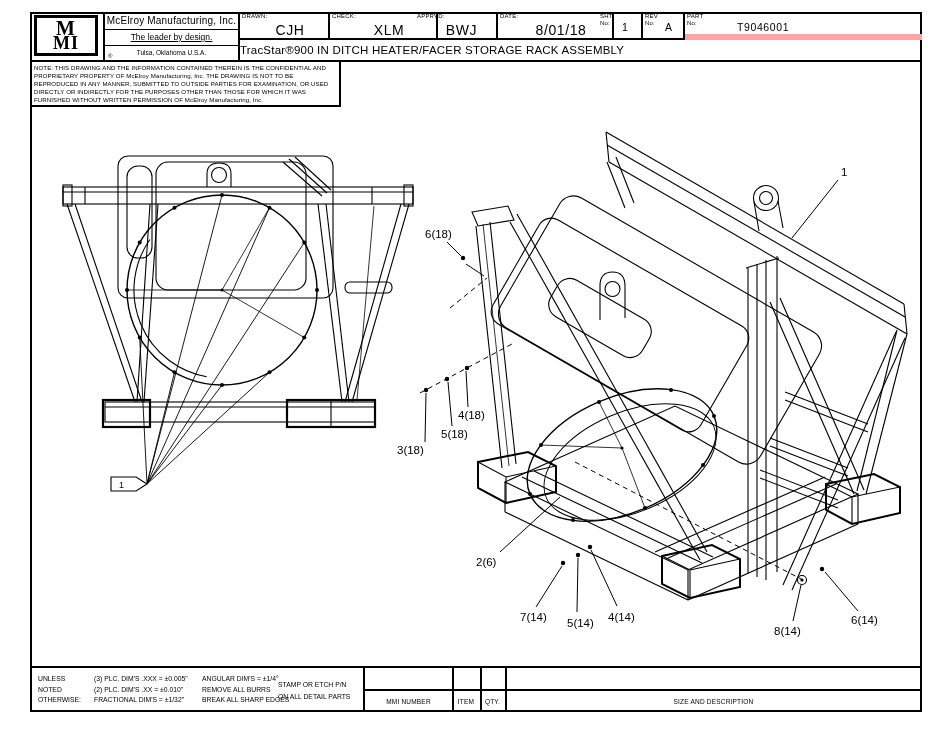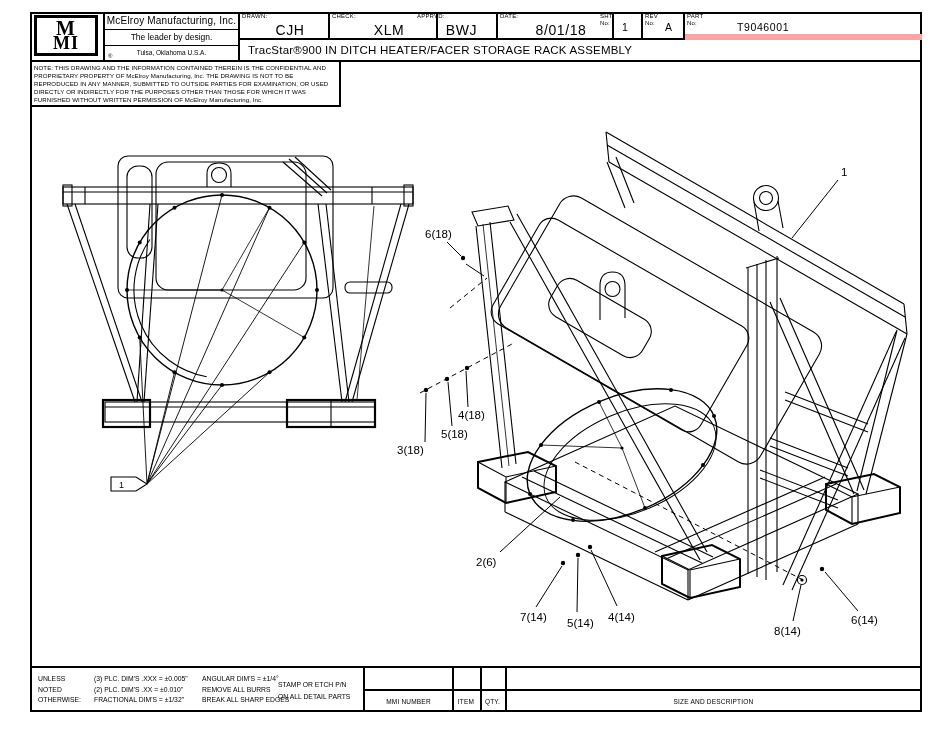--- a/index.html
+++ b/index.html
@@ -9,29 +9,29 @@
   #sheet{left:30px;top:12px;width:892px;height:700px;border:2px solid #000;}
   
   #logoBox{left:30px;top:12px;width:75px;height:50px;border-right:2px solid #000;border-bottom:2px solid #000;}
   #logoInner{left:4px;top:3px;width:64px;height:41px;border:3px solid #000;text-align:center;
     font-family:"Liberation Serif",serif;font-weight:bold;line-height:0.82;padding-top:2px;}
   #logoInner .l1{font-size:20px;letter-spacing:1px;}
   #logoInner .l2{font-size:18px;letter-spacing:1px;}
   #companyBox{left:105px;top:12px;width:135px;height:50px;border-right:2px solid #000;border-bottom:2px solid #000;}
   .coRow{position:relative;text-align:center;}
   #coName{height:17px;border-bottom:1.5px solid #000;font-size:10px;line-height:17px;letter-spacing:0.2px;}
-  #coTag{height:15px;border-bottom:1.5px solid #000;font-size:8.5px;line-height:15px;}
+  #coTag{height:15px;border-bottom:1.5px solid #000;font-size:8.5px;line-height:15px;text-decoration:underline;}
   #coLoc{height:14px;font-size:6.5px;line-height:14px;}
   #coReg{position:absolute;left:3px;top:3px;font-size:6px;}
   .cell{border-right:2px solid #000;border-bottom:2px solid #000;}
   .cellLbl{position:absolute;top:1px;left:2px;font-size:6px;letter-spacing:0.2px;line-height:1.1;white-space:pre;}
   .cellVal{position:absolute;left:12px;right:0;top:10px;text-align:center;font-size:14px;letter-spacing:0.6px;}
   .cellVal2{position:absolute;top:9px;font-size:10.5px;letter-spacing:0.6px;}
   #titleBar{left:240px;top:40px;width:682px;height:22px;border-bottom:2px solid #000;
-    font-size:11.5px;line-height:20px;padding-left:8px;letter-spacing:0.2px;}
+    font-size:11.5px;line-height:20px;letter-spacing:0.2px;}
   
   #confBox{left:30px;top:62px;width:311px;height:45px;border-right:2px solid #000;border-bottom:2px solid #000;
     padding:2px 4px;font-size:6.1px;line-height:1.3;letter-spacing:0.1px;}
   #notesBox{left:348px;top:66px;font-size:11px;letter-spacing:0.3px;line-height:1.45;}
   #notesBox .n1{padding-left:9px;}
   
   #tolBox{left:30px;top:666px;width:335px;height:46px;border-top:2px solid #000;border-right:2px solid #000;font-size:6.8px;}
   .tolCol{position:absolute;line-height:1.55;white-space:nowrap;}
   #tolUnless{left:8px;top:6px;}
   #tolDims1{left:64px;top:6px;}

